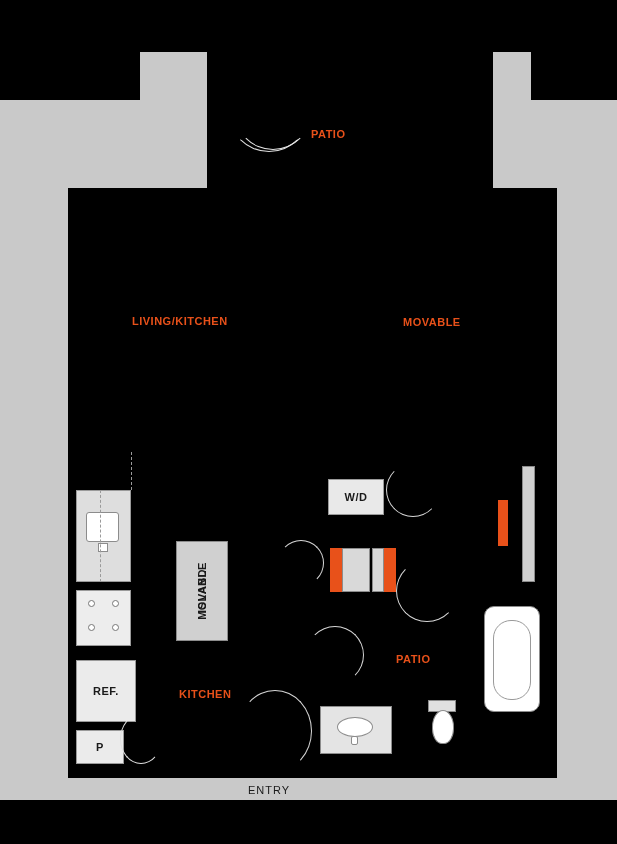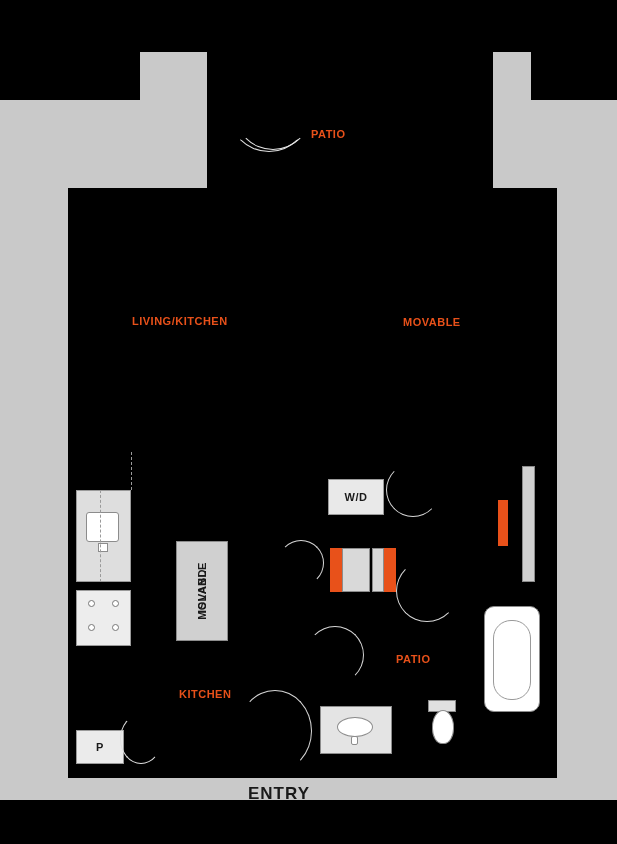--- a/index.html
+++ b/index.html
@@ -31,22 +31,22 @@
     color: #e8511a;
     font-size: 11px;
     font-weight: bold;
     letter-spacing: 0.5px;
     white-space: nowrap;
     text-align: right;
   }
   .label-entry {
     position: absolute;
     color: #1a1a1a;
-    font-size: 17px;
-    font-weight: bold;
+    font-size: 11px;
+    font-weight: normal;
     letter-spacing: 1px;
     white-space: nowrap;
   }
   .fixture {
     position: absolute;
     background: #e8e8e8;
     border: 1px solid #9a9a9a;
     box-sizing: border-box;
   }
   .fixture-label {
@@ -204,20 +204,21 @@
   <div class="white-box" style="left:86px; top:512px; width:33px; height:30px; border-radius:3px;"></div>
   <div class="white-box" style="left:98px; top:543px; width:10px; height:9px;"></div>
   <div class="dash-line-v" style="left:100px; top:490px; height:92px;"></div>
 
   <div class="counter" style="left:76px; top:590px; width:55px; height:56px; background:#ededed;"></div>
   <div class="burner" style="left:88px; top:600px;"></div>
   <div class="burner" style="left:112px; top:600px;"></div>
   <div class="burner" style="left:88px; top:624px;"></div>
   <div class="burner" style="left:112px; top:624px;"></div>
 
+  <div class="fixture fixture-label" style="left:76px; top:660px; width:60px; height:62px; background:#ebebeb;">REF.</div>
 
   <div class="fixture fixture-label" style="left:76px; top:730px; width:48px; height:34px; background:#ebebeb;">P</div>
   <div class="swing" style="left:120px; top:714px; width:40px; height:48px; border-color:transparent; border-bottom-color:#e0e0e0; border-left-color:#e0e0e0;"></div>
 
   <div class="island" style="left:176px; top:541px; width:52px; height:100px;"></div>
   <div class="island-text" style="left:160px; top:585px; width:84px;">MOVABLE</div>
   <div class="island-text" style="left:172px; top:585px; width:60px;">ISLAND</div>
 
   <div class="fixture fixture-label" style="left:328px; top:479px; width:56px; height:36px; background:#e9e9e9;">W/D</div>
   <div class="swing" style="left:386px; top:463px; width:52px; height:52px; border-color:transparent; border-bottom-color:#d8d8d8; border-left-color:#d8d8d8;"></div>

